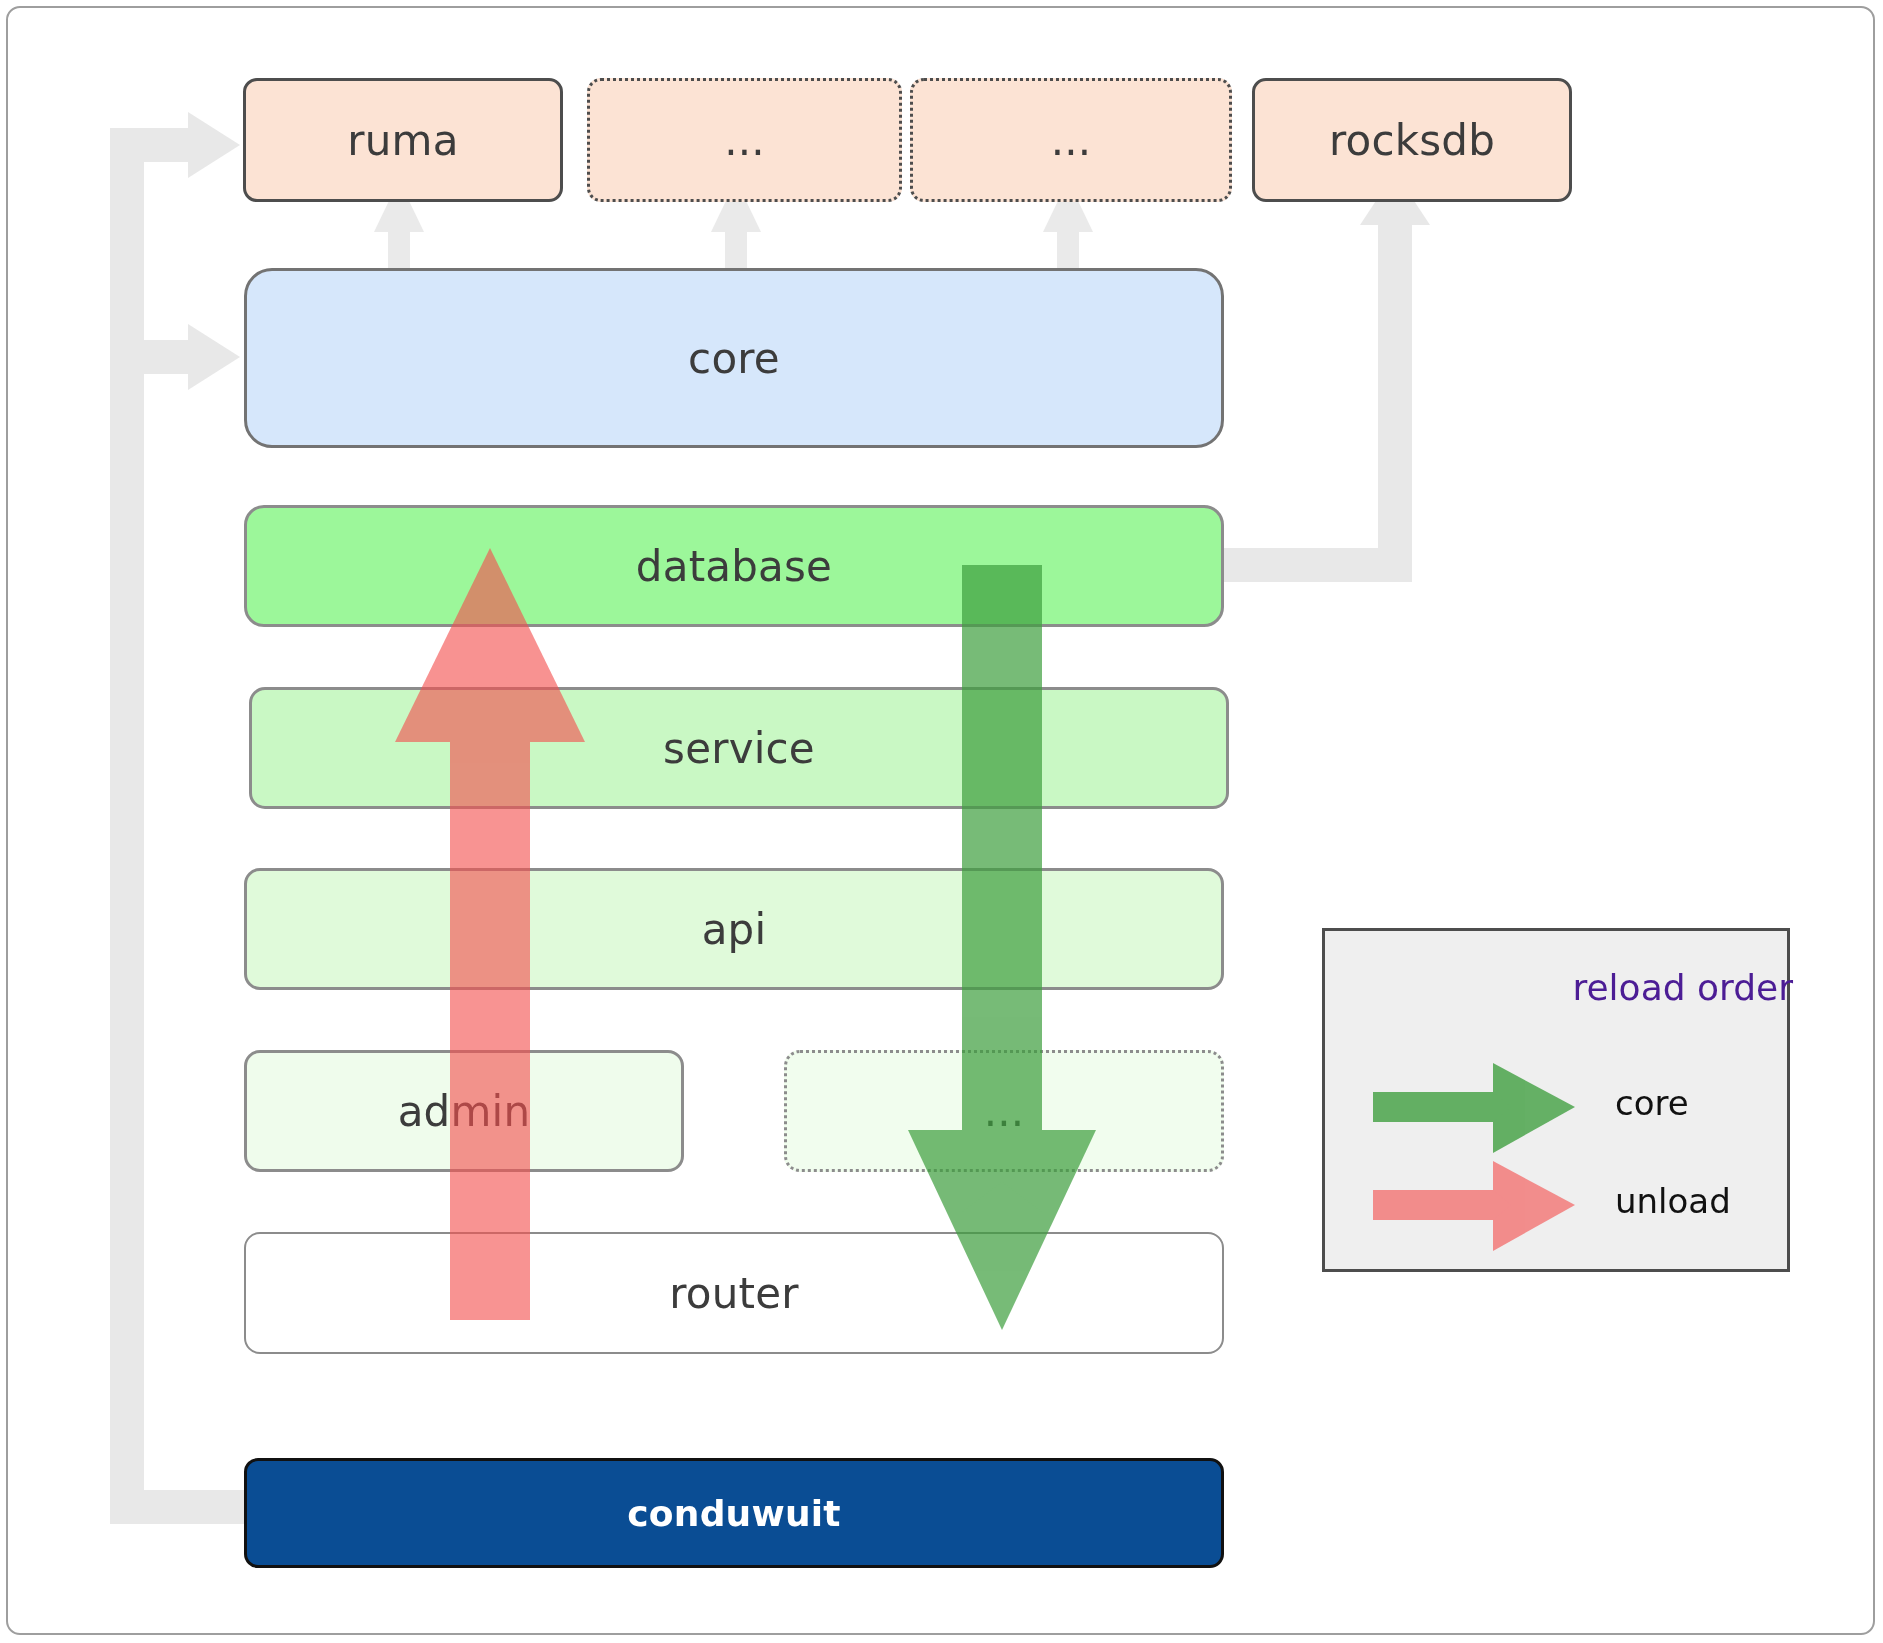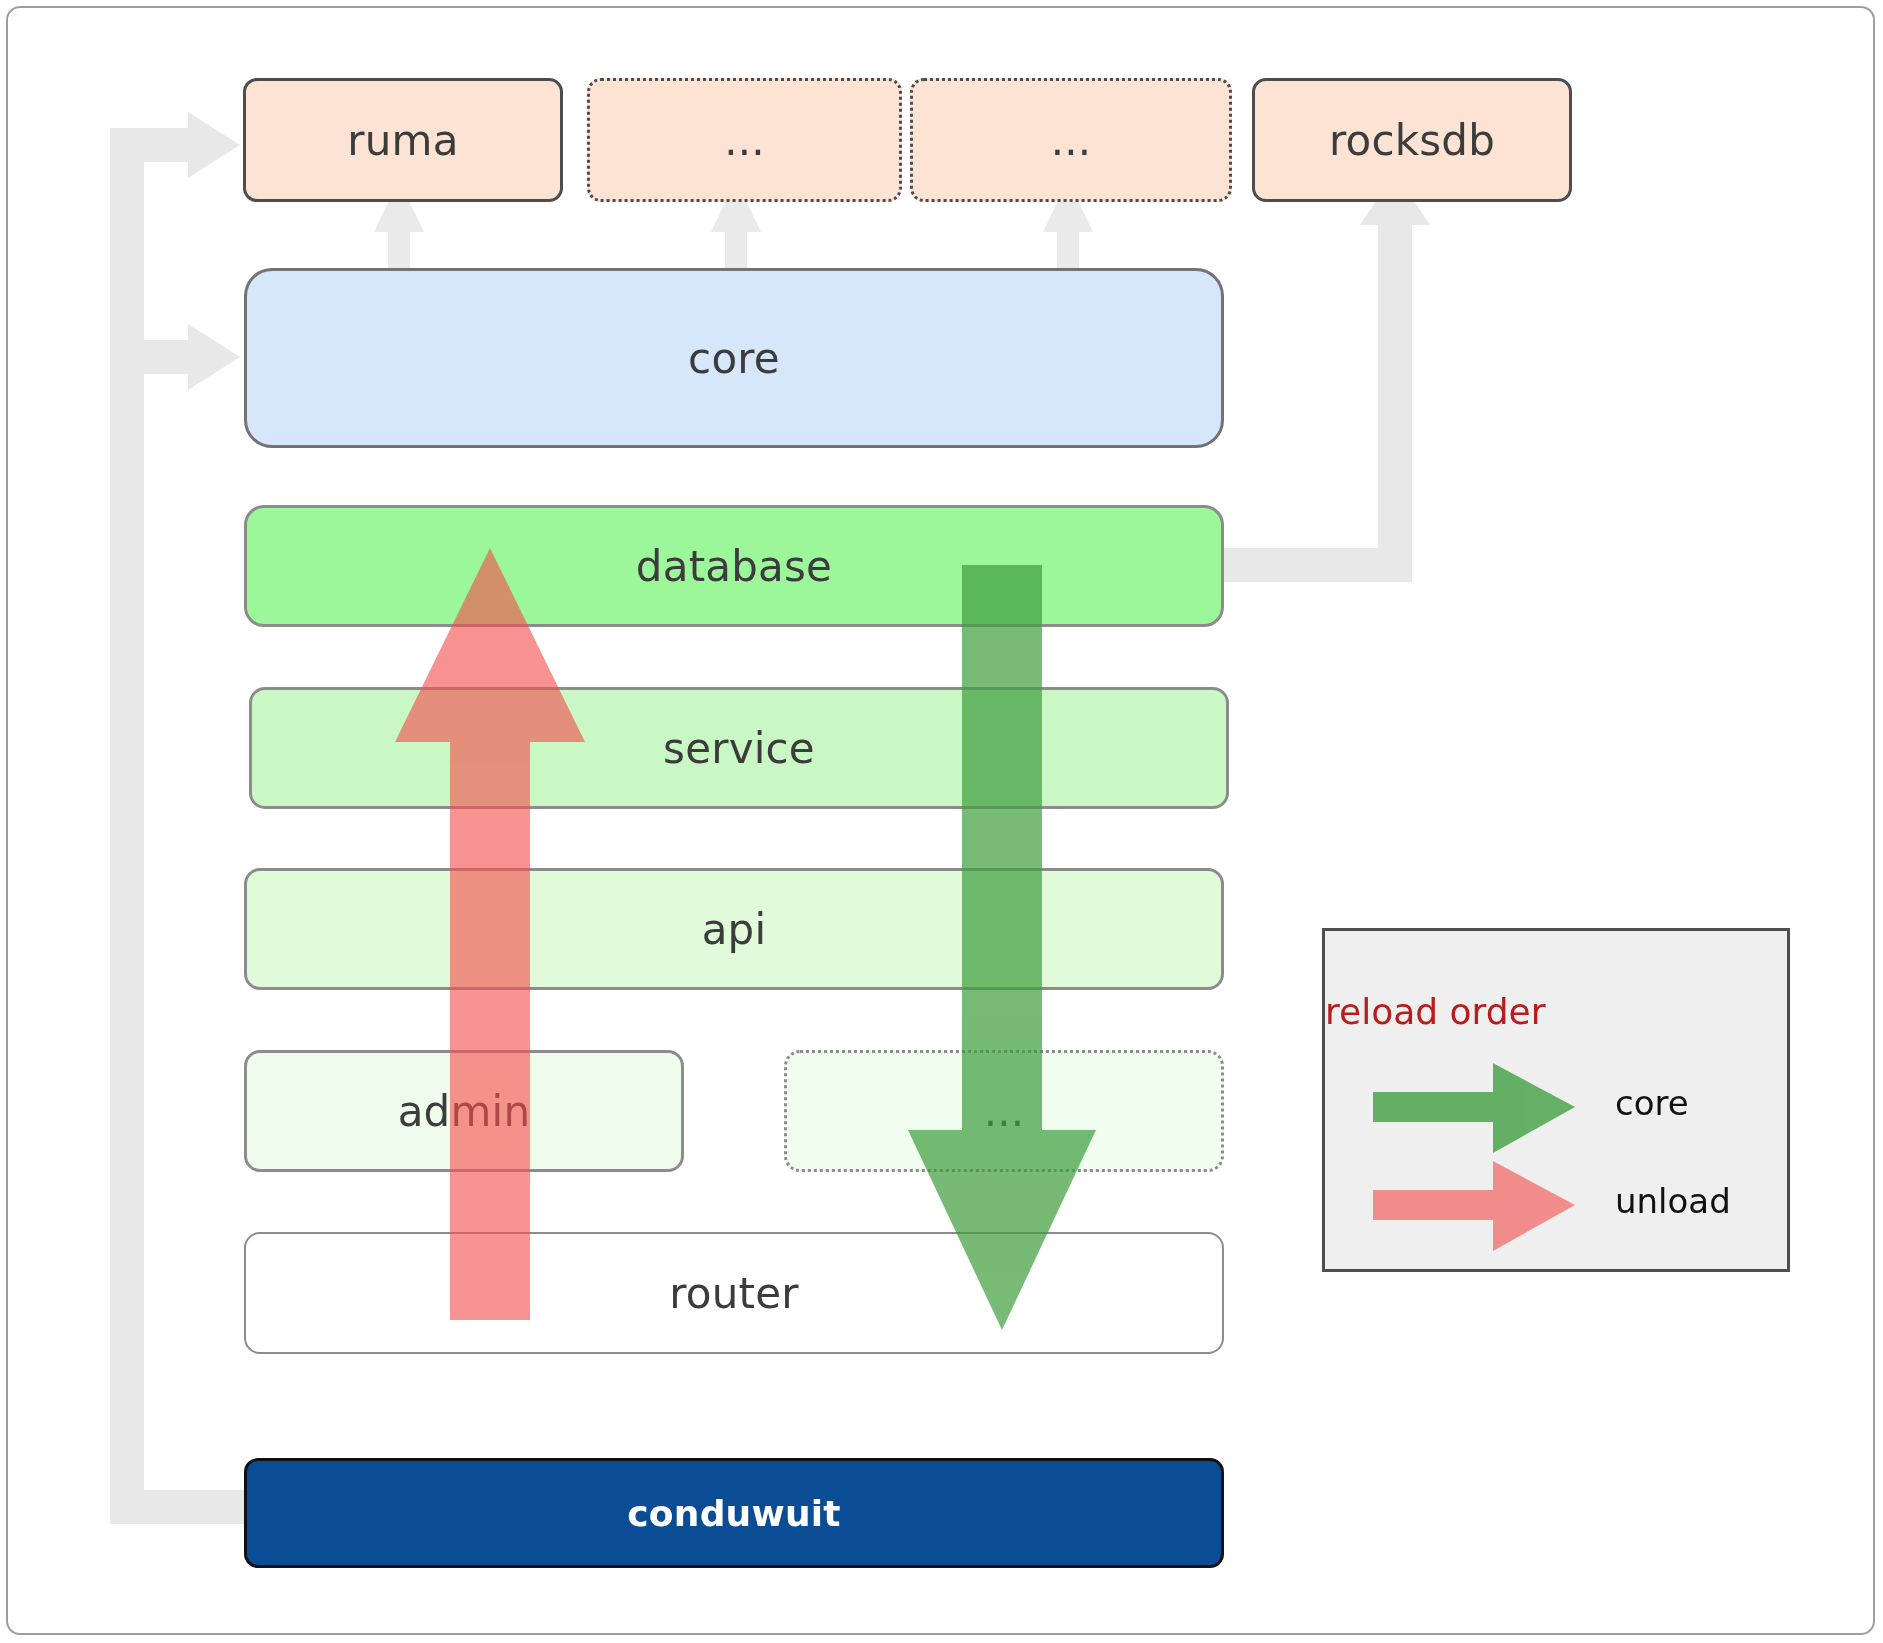--- a/index.html
+++ b/index.html
@@ -43,22 +43,22 @@
     background:#0a4d94;border:3px solid #111111;border-radius:14px;
     color:#ffffff;font-size:36px;font-weight:700;
   }
 
   
   .legend{
     position:absolute;left:1322px;top:928px;width:468px;height:344px;
     background:#efefef;border:3px solid #4d4d4d;box-sizing:border-box;
   }
   .legend-title{
-    position:absolute;left:0;top:36px;width:468px;text-align:left;
-    font-size:36px;color:#b91c1c;margin-top:24px;
+    position:absolute;left:0;top:36px;width:468px;text-align:right;
+    font-size:36px;color:#4c1d95;
   }
   .legend-row-label{
     position:absolute;font-size:34px;color:#111111;
   }
 
   
   svg.layer{position:absolute;left:0;top:0;width:1883px;height:1643px;pointer-events:none;}
   svg.under{z-index:1;}
   svg.over{z-index:4;}
   .node{z-index:2;}

